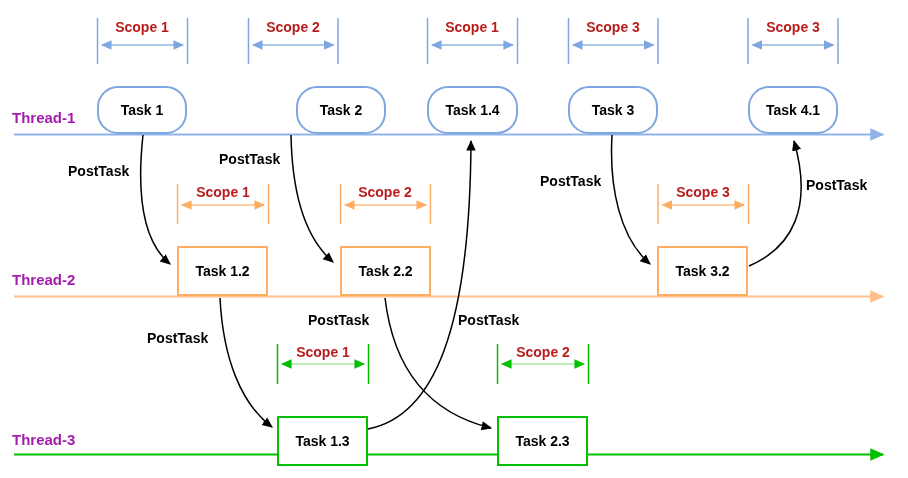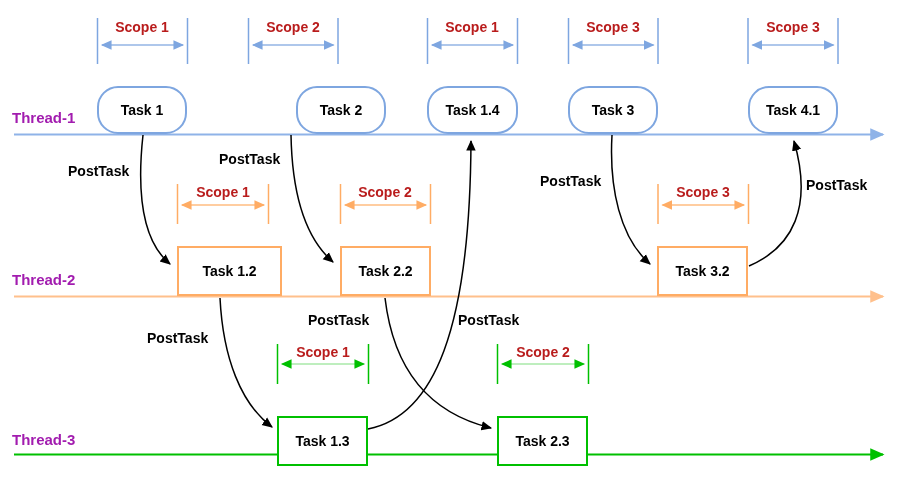--- a/index.html
+++ b/index.html
@@ -136,21 +136,21 @@
   <div class="thread-label" style="left:12px;top:109px;">Thread-1</div>
   <div class="thread-label" style="left:12px;top:271px;">Thread-2</div>
   <div class="thread-label" style="left:12px;top:431px;">Thread-3</div>
 
   <div class="task b" style="left:97px;top:86px;width:90px;height:48px;">Task 1</div>
   <div class="task b" style="left:248px;top:86px;width:90px;height:48px;margin-left:48px;">Task 2</div>
   <div class="task b" style="left:427px;top:86px;width:91px;height:48px;">Task 1.4</div>
   <div class="task b" style="left:568px;top:86px;width:90px;height:48px;text-align:right;">Task 3</div>
   <div class="task b" style="left:748px;top:86px;width:90px;height:48px;">Task 4.1</div>
 
-  <div class="task o" style="left:177px;top:246px;width:105px;height:50px;">Task 1.2</div>
+  <div class="task o" style="left:177px;top:246px;width:91px;height:50px;">Task 1.2</div>
   <div class="task o" style="left:340px;top:246px;width:91px;height:50px;">Task 2.2</div>
   <div class="task o" style="left:657px;top:246px;width:91px;height:50px;text-align:right;">Task 3.2</div>
 
   <div class="task g" style="left:277px;top:404px;width:91px;height:50px;">Task 1.3</div>
   <div class="task g" style="left:497px;top:404px;width:91px;height:50px;">Task 2.3</div>
 
   <div class="scope-label" style="left:142px;top:19px;">Scope 1</div>
   <div class="scope-label" style="left:293px;top:19px;">Scope 2</div>
   <div class="scope-label" style="left:472px;top:19px;">Scope 1</div>
   <div class="scope-label" style="left:613px;top:19px;">Scope 3</div>

